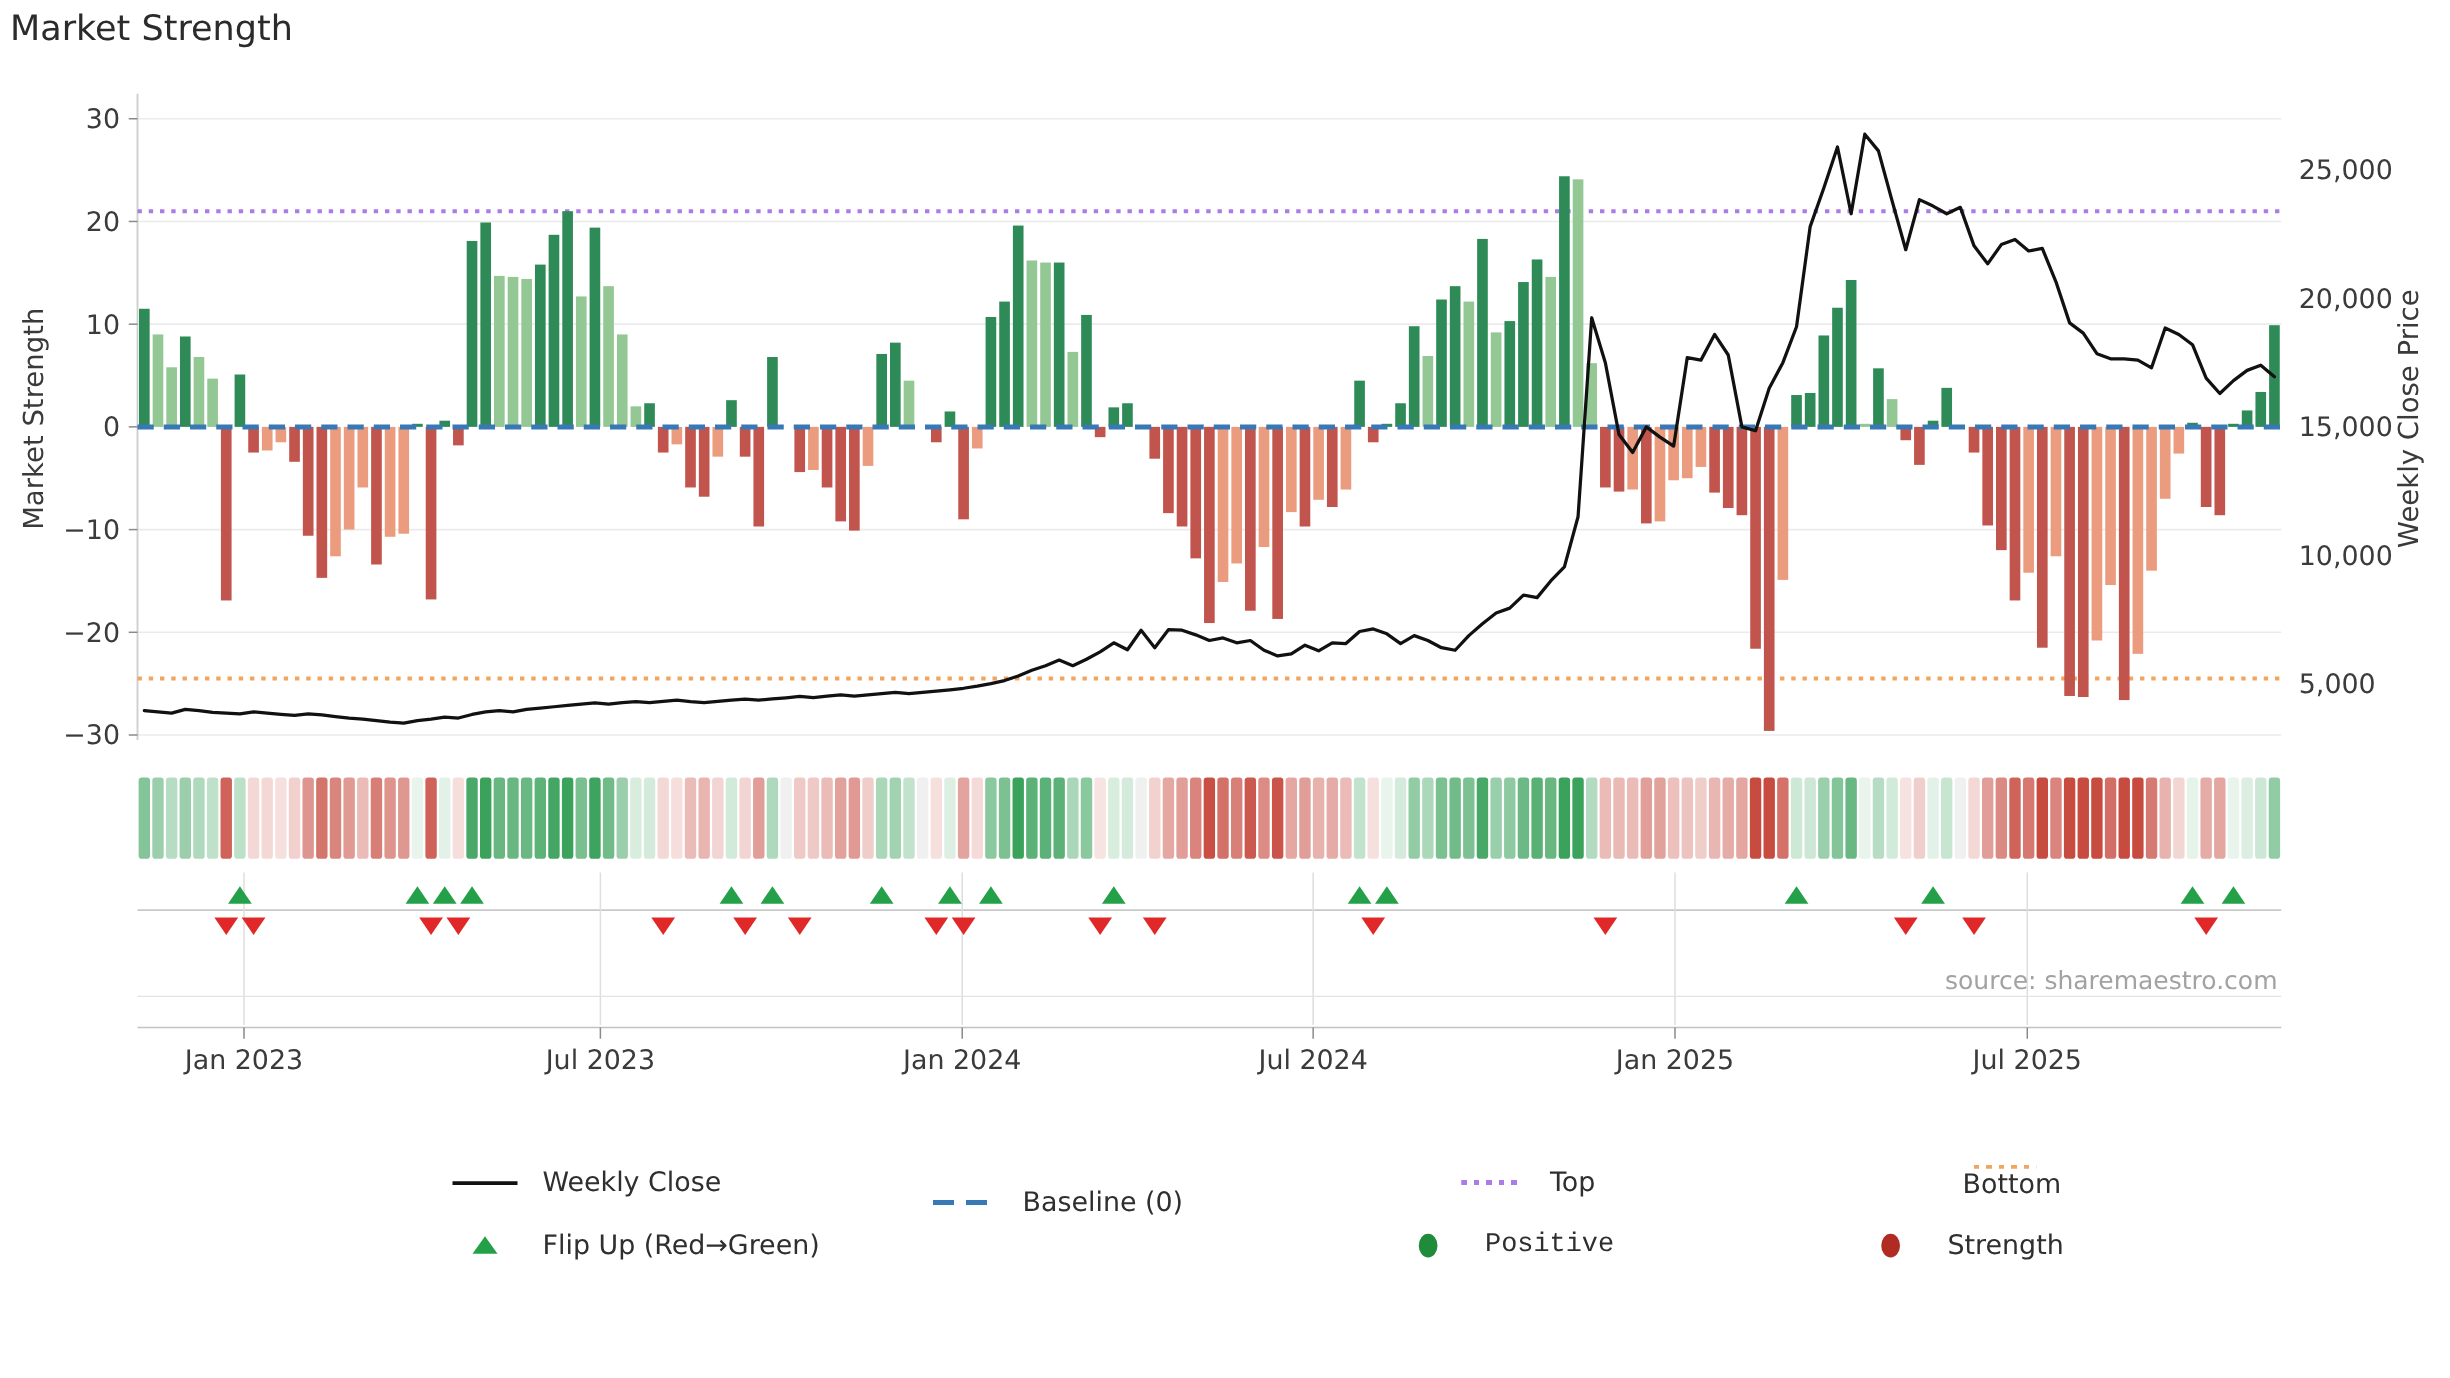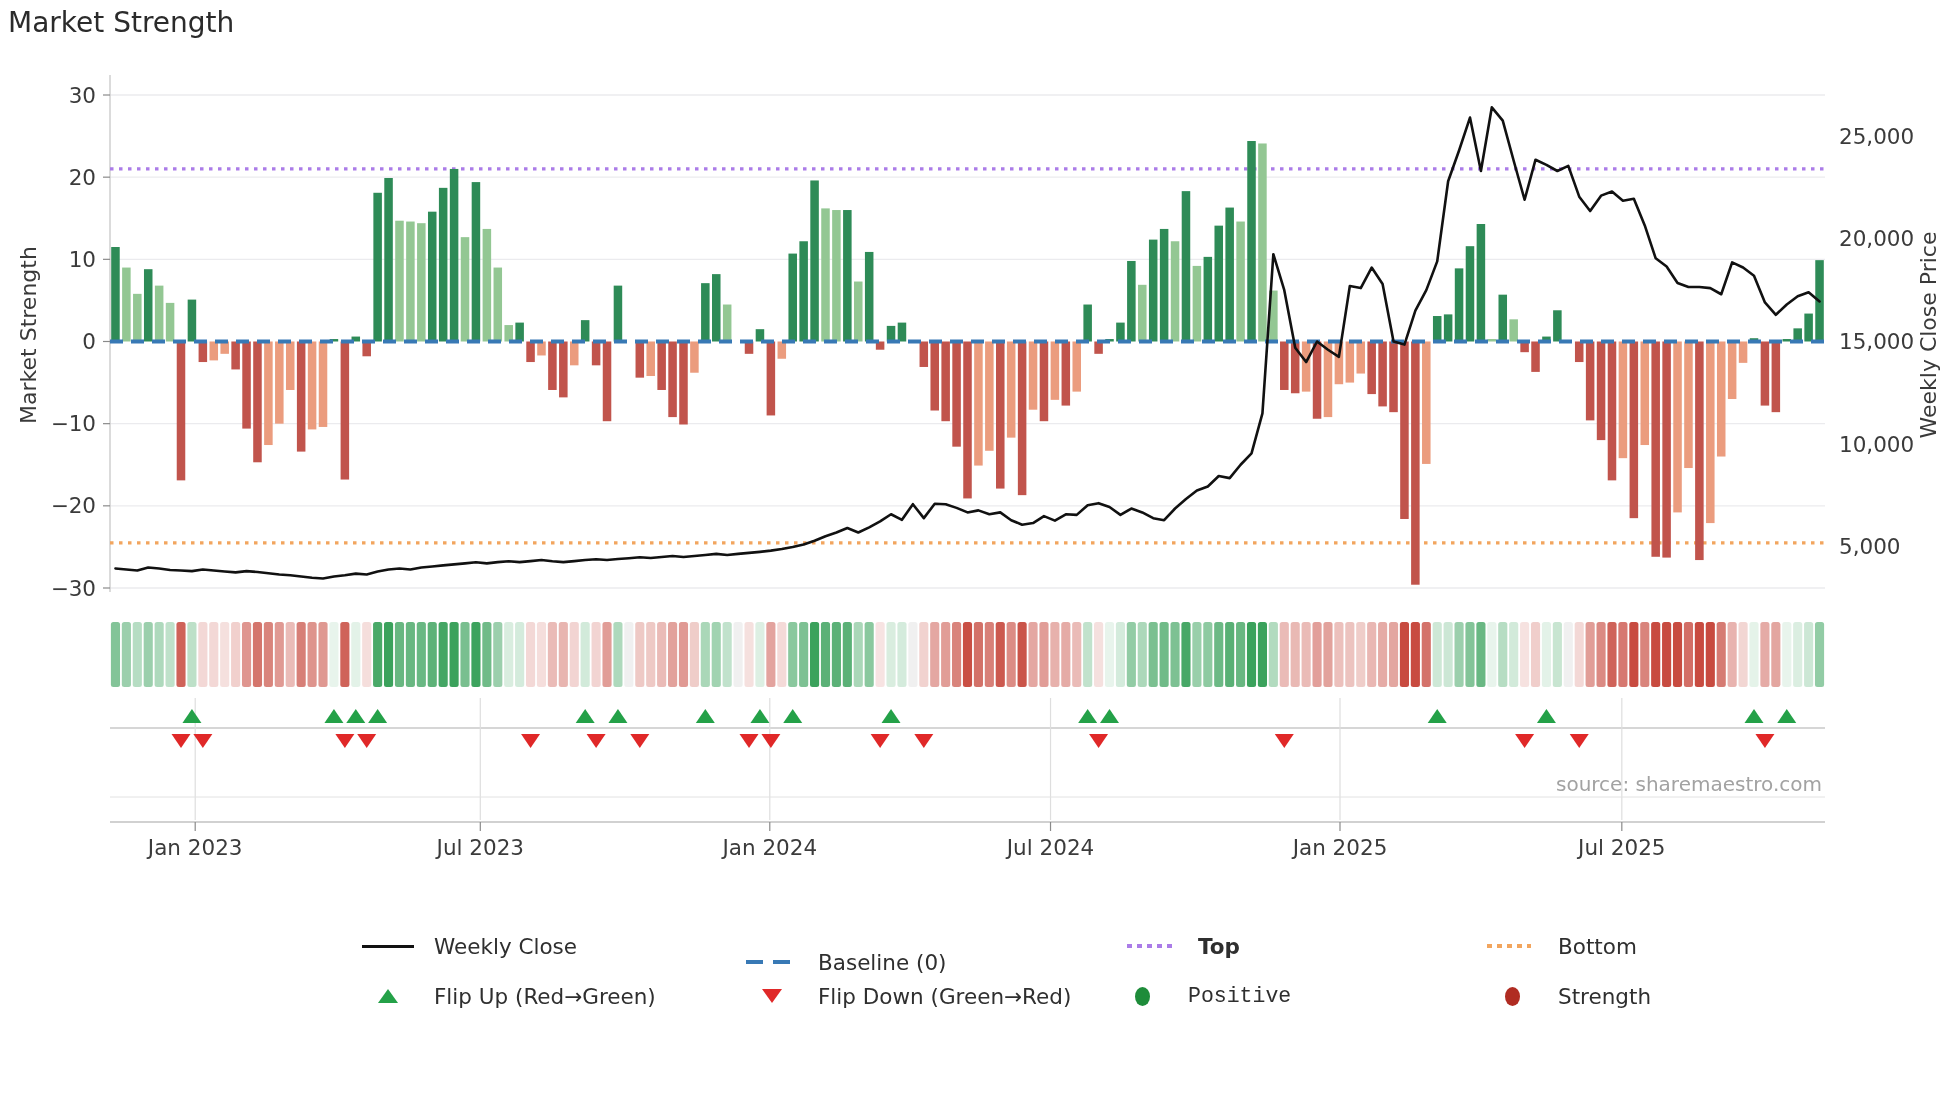--- a/index.html
+++ b/index.html
@@ -444,43 +444,37 @@
         <span class="mk-line"></span>
       </span>
     <span class="lt">Weekly Close</span>
   </div>
   <div class="li" style="left:736px;top:932px;margin-top:16px;">
     <span class="mkbox">
         <span class="mk-dash"></span>
       </span>
     <span class="lt">Baseline (0)</span>
   </div>
-  <div class="li" style="left:1116px;top:932px;font-weight:bold;">
+  <div class="li" style="left:1158px;top:932px;">
     <span class="mkbox">
         <span class="mk-dots-p"></span>
       </span>
     <span class="lt">Top</span>
   </div>
-  <div class="li" style="left:1476px;top:932px;">
+  <div class="li" style="left:1560px;top:932px;flex-direction:column;">
     <span class="mkbox">
         <span class="mk-dots-o"></span>
       </span>
     <span class="lt">Bottom</span>
   </div>
   <div class="li" style="left:352px;top:982px;">
     <span class="mkbox">
         <span class="mk-tri-up"></span>
       </span>
     <span class="lt">Flip Up (Red→Green)</span>
-  </div>
-  <div class="li" style="left:736px;top:982px;">
-    <span class="mkbox">
-        <span class="mk-tri-dn"></span>
-      </span>
-    <span class="lt">Flip Down (Green→Red)</span>
   </div>
   <div class="li" style="left:1106px;top:982px;font-family:Liberation Mono, monospace;">
     <span class="mkbox">
         <span class="mk-dot-g"></span>
       </span>
     <span class="lt">Positive</span>
   </div>
   <div class="li" style="left:1476px;top:982px;">
     <span class="mkbox">
         <span class="mk-dot-r"></span>

